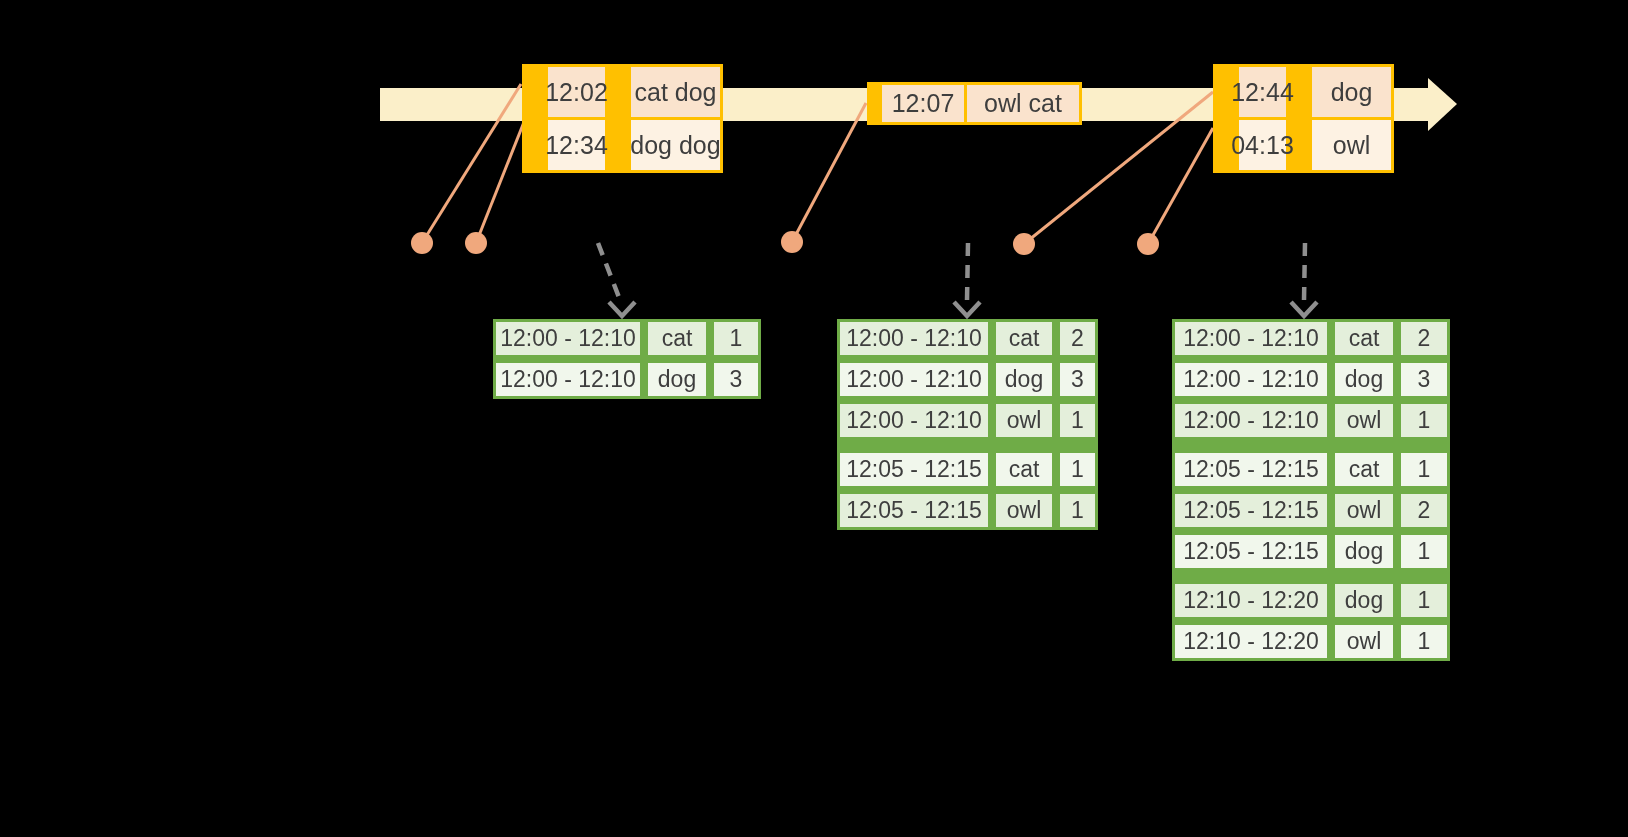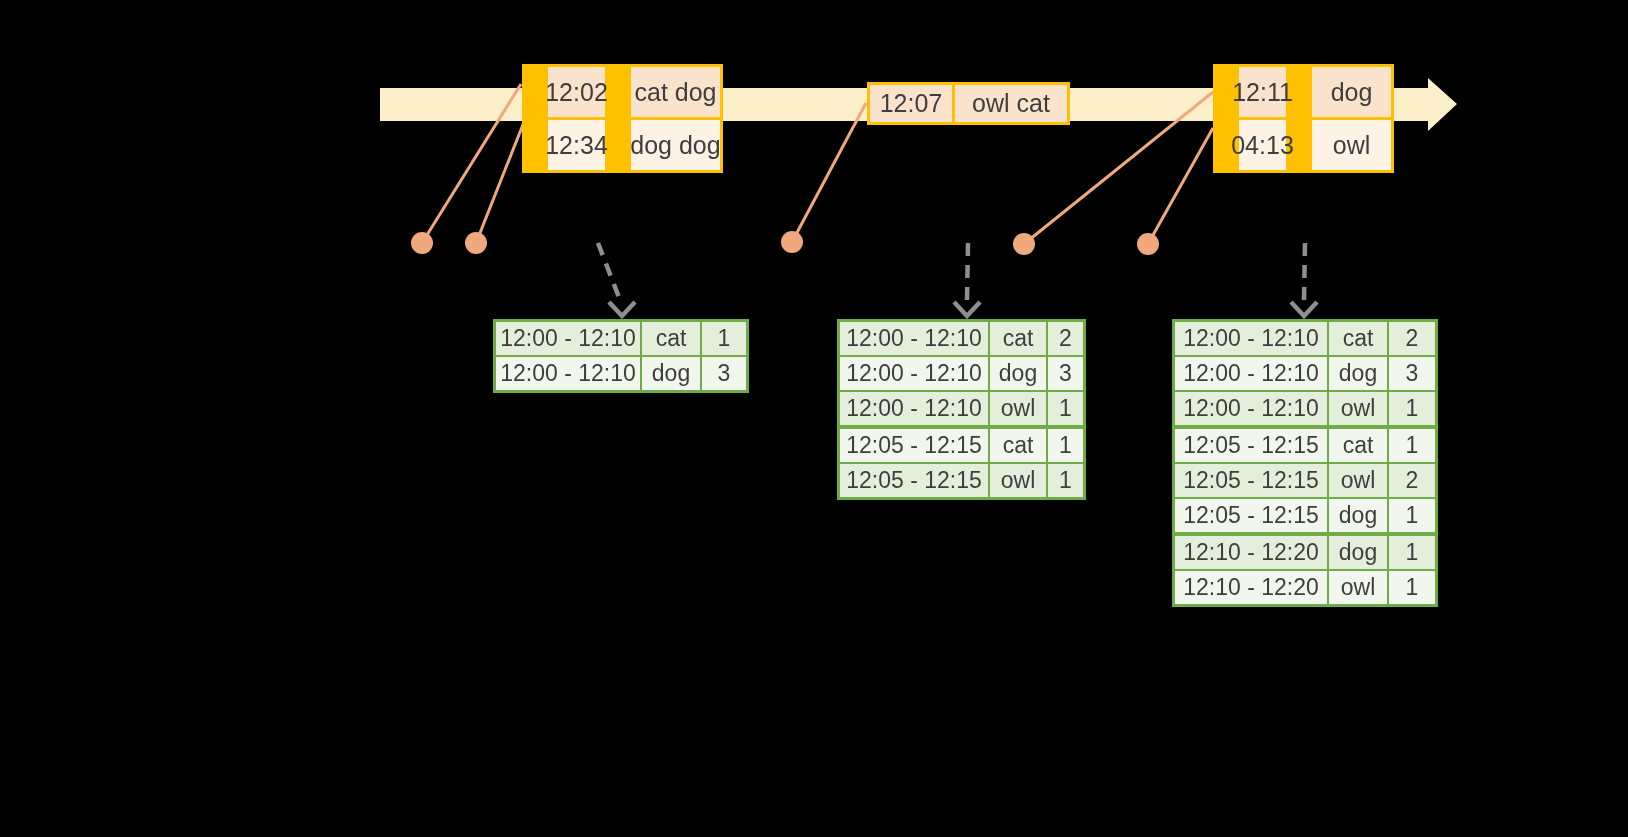--- a/index.html
+++ b/index.html
@@ -27,26 +27,26 @@
   }
   .etable .cell {
     display:flex; align-items:center; justify-content:center;
     font-size:25px; color: var(--text); white-space:nowrap;
   }
   .etable.rows-34 .cell { height:50px;margin-left:23px; }
   .etable.rows-37 .cell { height:37px; }
   .etable .row-dark  { background: var(--orange-row-dark); }
   .etable .row-light { background: var(--orange-row-light); }
   .cols-e1 { grid-template-columns:80px 112px; }
-  .cols-e2 { grid-template-columns:82px 112px; }
+  .cols-e2 { grid-template-columns:82px 112px;padding-left:12px; }
   .cols-e3 { grid-template-columns:70px 102px; }
 
   
   .rtable {
-    position:absolute; display:grid; gap:2px;
+    position:absolute; display:grid; gap:8px;
     background: var(--green-border);
     border:3px solid var(--green-border);
   }
   .rtable .cell {
     height:33px; display:flex; align-items:center; justify-content:center;
     font-size:23px; color: var(--text); white-space:nowrap;
   }
   .rtable .row-dark  { background: var(--green-row-dark); }
   .rtable .row-light { background: var(--green-row-light); }
   .group-sep { grid-column:1 / -1; height:0; }
@@ -96,21 +96,21 @@
       <div class="cell row-light">12:34</div>
       <div class="cell row-light">dog dog</div>
     </div>
 
   <div class="etable rows-37 cols-e2" style="left:867px; top:82px;">
       <div class="cell row-dark">12:07</div>
       <div class="cell row-dark">owl cat</div>
     </div>
 
   <div class="etable rows-34 cols-e3" style="left:1213px; top:64px;">
-      <div class="cell row-dark">12:11</div>
+      <div class="cell row-dark">12:44</div>
       <div class="cell row-dark">dog</div>
       <div class="cell row-light">04:13</div>
       <div class="cell row-light">owl</div>
     </div>
 
   <div class="rtable cols-r1" style="left:493px; top:319px;">
       <div class="cell row-dark">12:00 - 12:10</div>
       <div class="cell row-dark">cat</div>
       <div class="cell row-dark">1</div>
       <div class="cell row-light">12:00 - 12:10</div>

